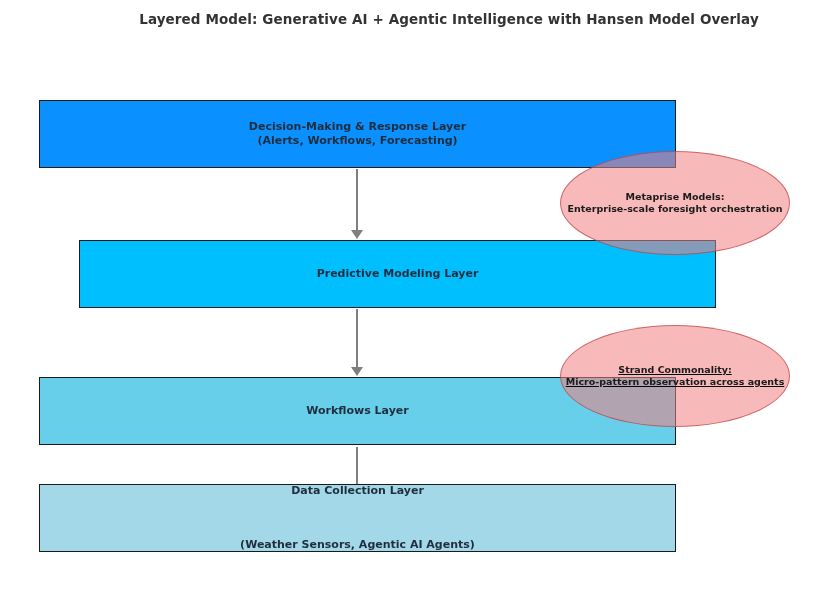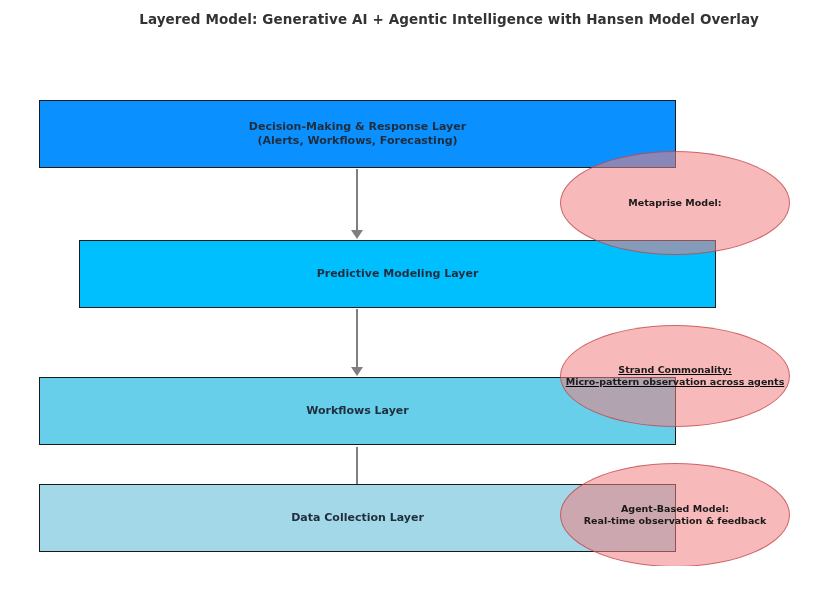--- a/index.html
+++ b/index.html
@@ -123,42 +123,40 @@
   <div class="layer layer-2" style="background: rgb(0, 191, 255); margin-left: 40px;">
     <div class="l-title">Predictive Modeling Layer</div>
   </div>
 
   <div class="layer layer-3" style="background: rgb(103, 207, 234);">
     <div class="l-title">Workflows Layer</div>
   </div>
 
   <div class="layer layer-4" style="background: rgb(163, 216, 232);">
     <div class="l-title">Data Collection Layer</div>
+    <div class="l-sub">(Weather Sensors, Agentic AI Agents)</div>
   </div>
 
   <div class="arrow arrow-1">
     <div class="shaft"></div>
     <div class="head"></div>
   </div>
   <div class="arrow arrow-2">
     <div class="shaft"></div>
     <div class="head"></div>
   </div>
   <div class="arrow arrow-3">
     <div class="shaft"></div>
     <div class="head"></div>
   </div>
 
   <div class="overlay overlay-1" style="background: rgba(240, 128, 128, 0.55);">
-    <div class="o-title">Metaprise Model:</div>
+    <div class="o-title">Metaprise Models:</div>
+    <div class="o-sub">Enterprise-scale foresight orchestration</div>
   </div>
 
   <div class="overlay overlay-2" style="background: rgba(240, 128, 128, 0.55); text-decoration: underline;">
     <div class="o-title">Strand Commonality:</div>
     <div class="o-sub">Micro-pattern observation across agents</div>
   </div>
 
-  <div class="overlay overlay-3" style="background: rgba(240, 128, 128, 0.55);">
-    <div class="o-title">Agent-Based Model:</div>
-    <div class="o-sub">Real-time observation &amp; feedback</div>
-  </div>
 
 </div>
 
 </body></html>

